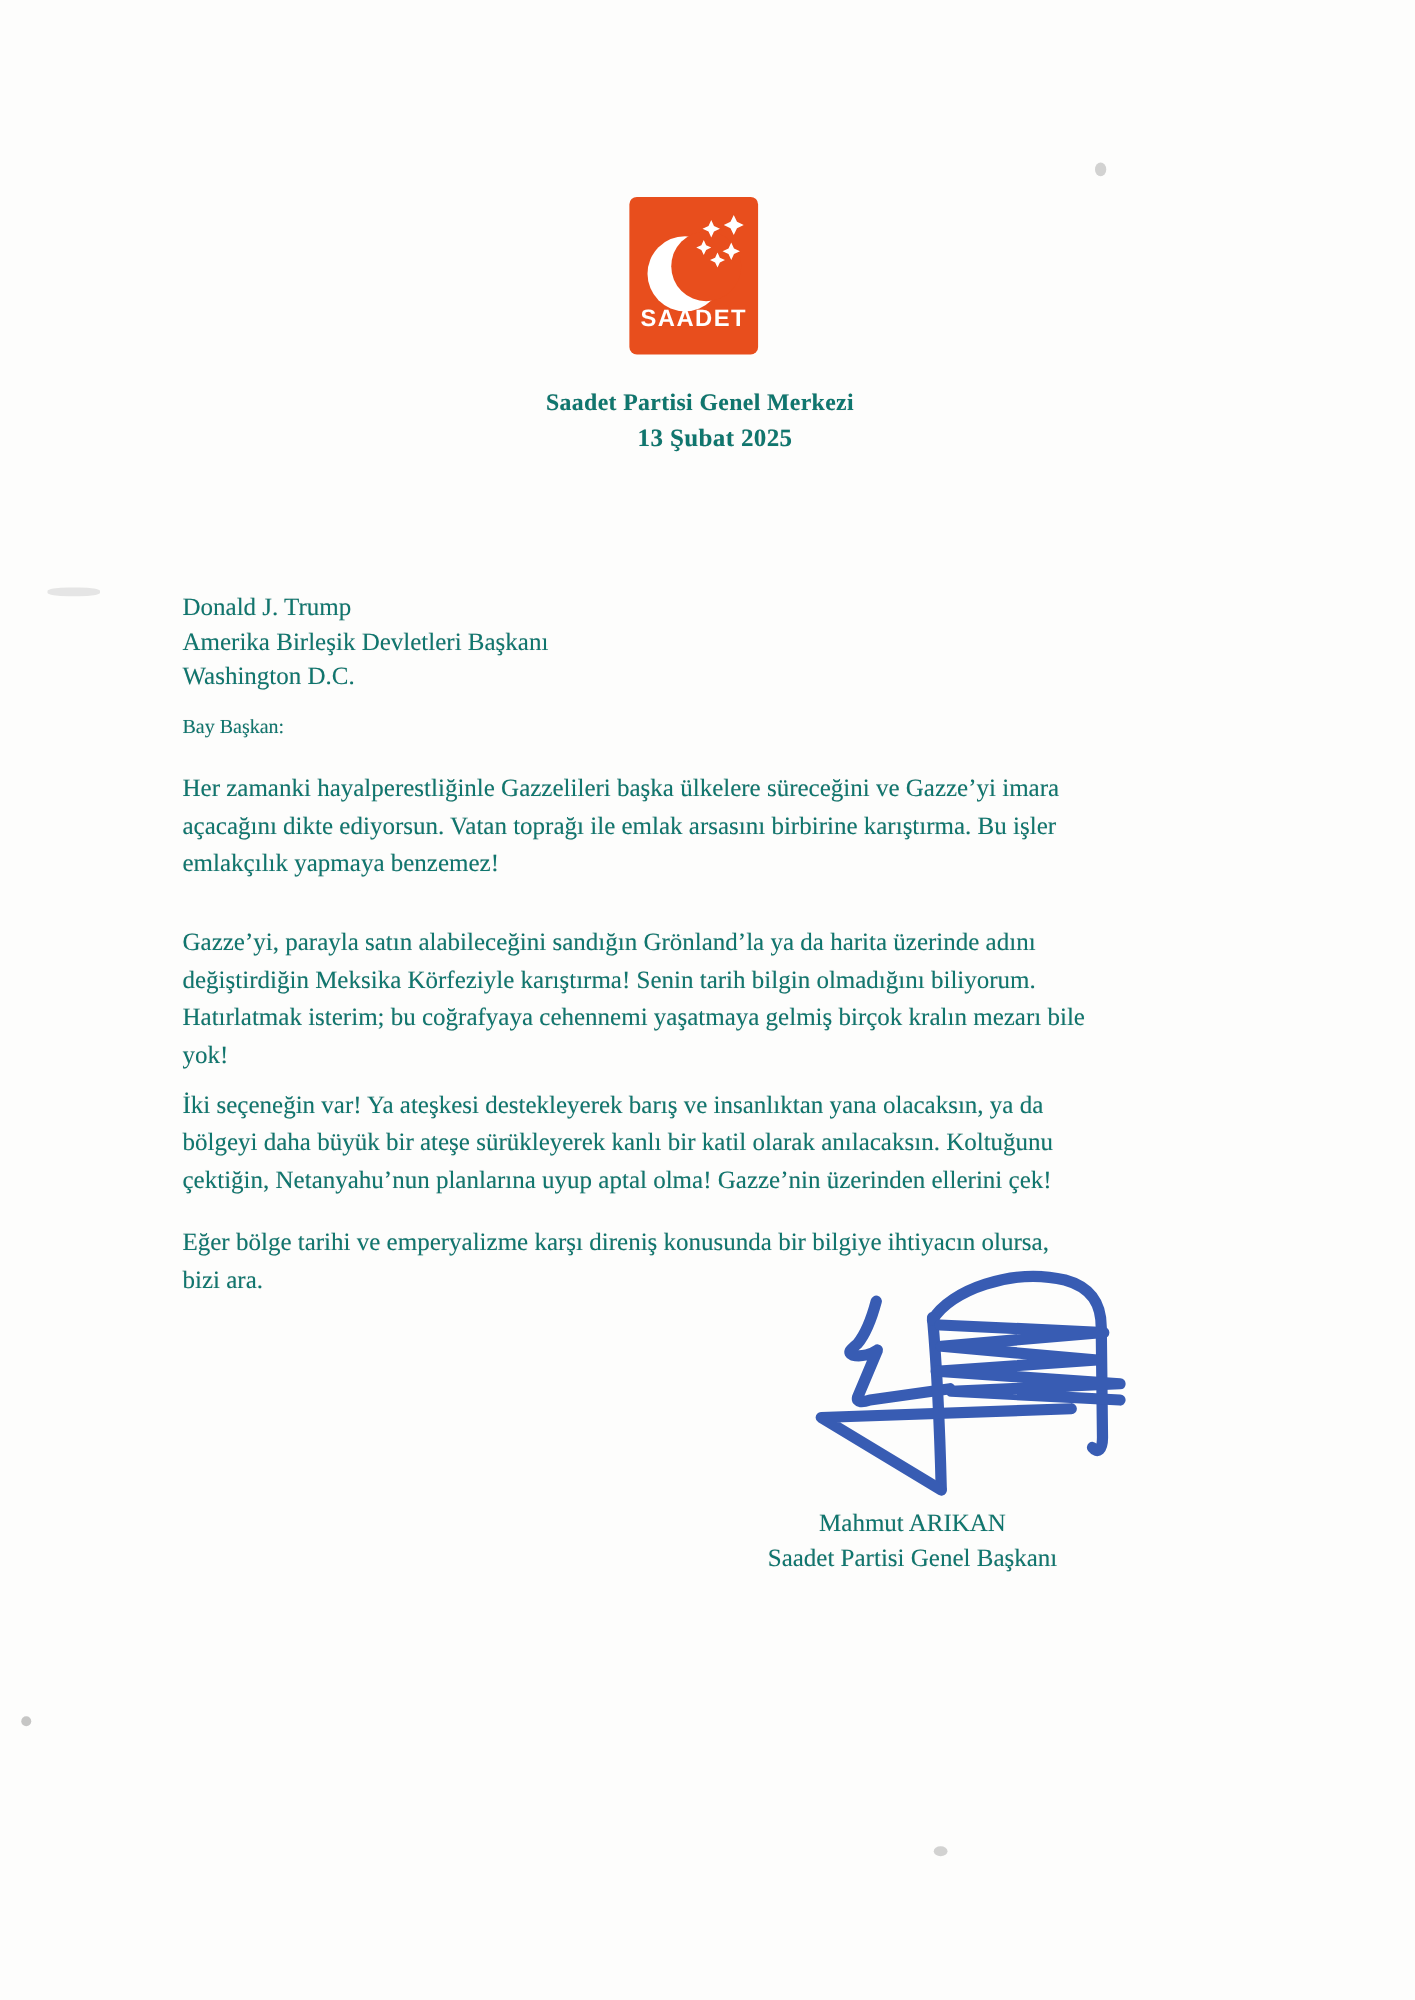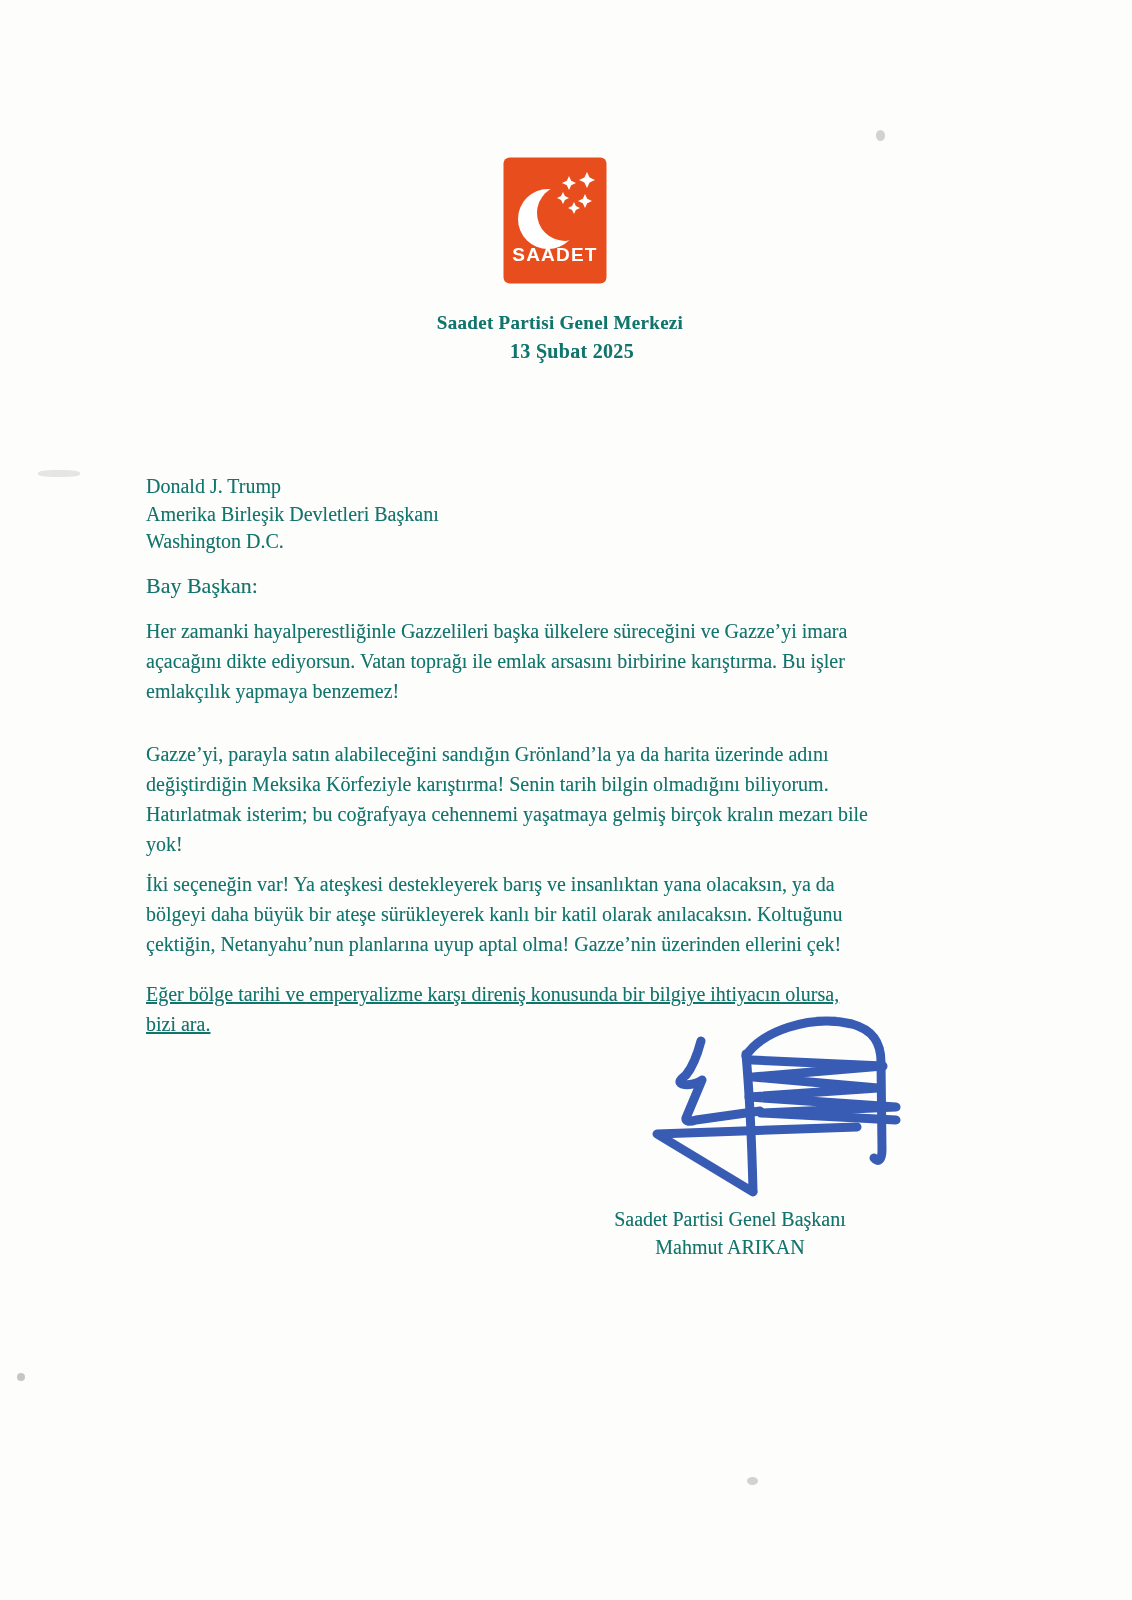--- a/index.html
+++ b/index.html
@@ -18,24 +18,24 @@
 
   
   .letterhead{left:0;top:310px;width:1120px;text-align:center;}
   .org{font-size:19px;font-weight:700;line-height:26px;letter-spacing:0.3px;}
   .city{font-size:17px;line-height:22px;margin-top:6px;}
   .date{font-size:20px;font-weight:600;line-height:24px;margin-top:3px;letter-spacing:0.3px;margin-left:24px;}
 
   
   .recipient{left:146px;top:441px;font-size:20px;line-height:27.5px;margin-top:32px;}
 
-  .salutation{left:146px;top:573px;font-size:22px;}
+  .salutation{left:146px;top:573px;font-size:16px;}
 
   .para{left:146px;font-size:20px;line-height:30px;}
-  .p1{top:616px;} .p2{top:739px;} .p3{top:869px;} .p4{top:979px;text-decoration:underline;}
+  .p1{top:616px;} .p2{top:739px;} .p3{top:869px;} .p4{top:979px;}
 
   .signature-svg{left:600px;top:1010px;width:330px;height:200px;}
 
   .signoff{left:530px;top:1206px;width:400px;text-align:center;font-size:20px;line-height:27.5px;}
 
   
   .speck{position:absolute;border-radius:50%;background:rgba(140,140,140,0.38);}
   .speck.s1{left:876px;top:130px;width:9px;height:11px;}
   .speck.s2{left:38px;top:470px;width:42px;height:7px;background:rgba(160,160,160,0.25);border-radius:40%;}
   .speck.s3{left:747px;top:1477px;width:11px;height:8px;}
@@ -110,22 +110,22 @@
 
       <path d="M146,46 C160,22 210,4 252,14 C274,20 281,34 281,52 L282,140 C282,150 278,153 274,148"></path>
 
       <path d="M152,50 L283,56 L153,67 L278,78 L149,87 L296,97 L161,103 L296,110"></path>
 
       <path d="M257,117 L57,124 L153,182"></path>
     </g>
   </svg>
 
   <div class="abs signoff">
+    <div class="line txt">Mahmut ARIKAN</div>
     <div class="line txt">Saadet Partisi Genel Başkanı</div>
-    <div class="line txt">Mahmut ARIKAN</div>
   </div>
 
   <div class="speck s1"></div>
   <div class="speck s2"></div>
   <div class="speck s3"></div>
   <div class="speck s4"></div>
 
 </div>
 
 </body></html>

